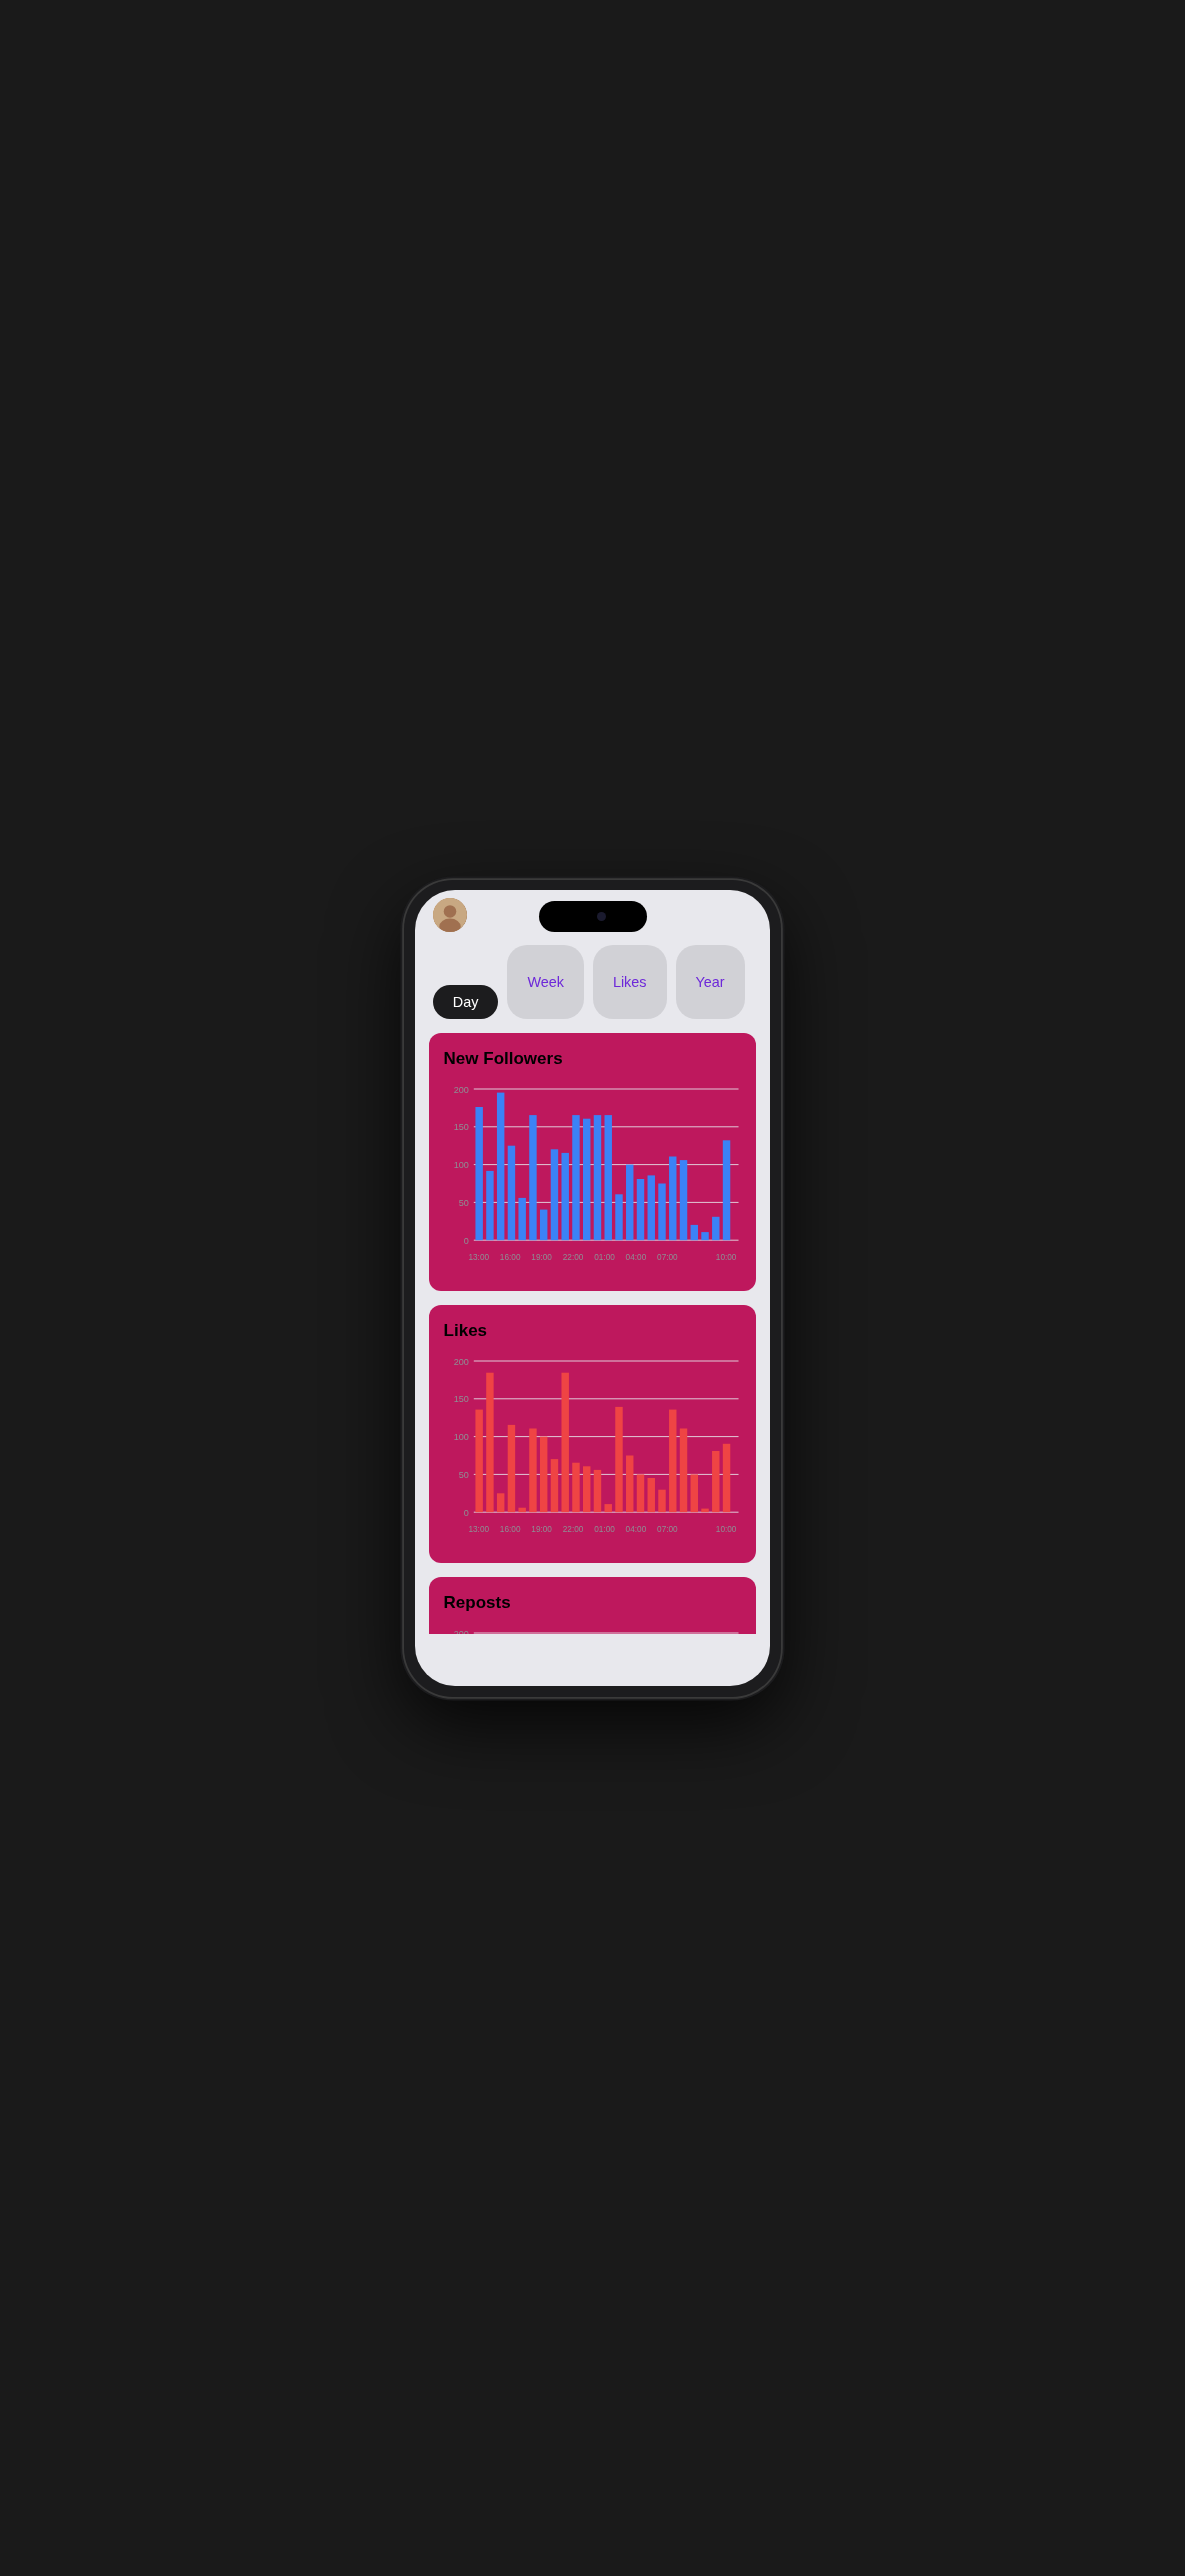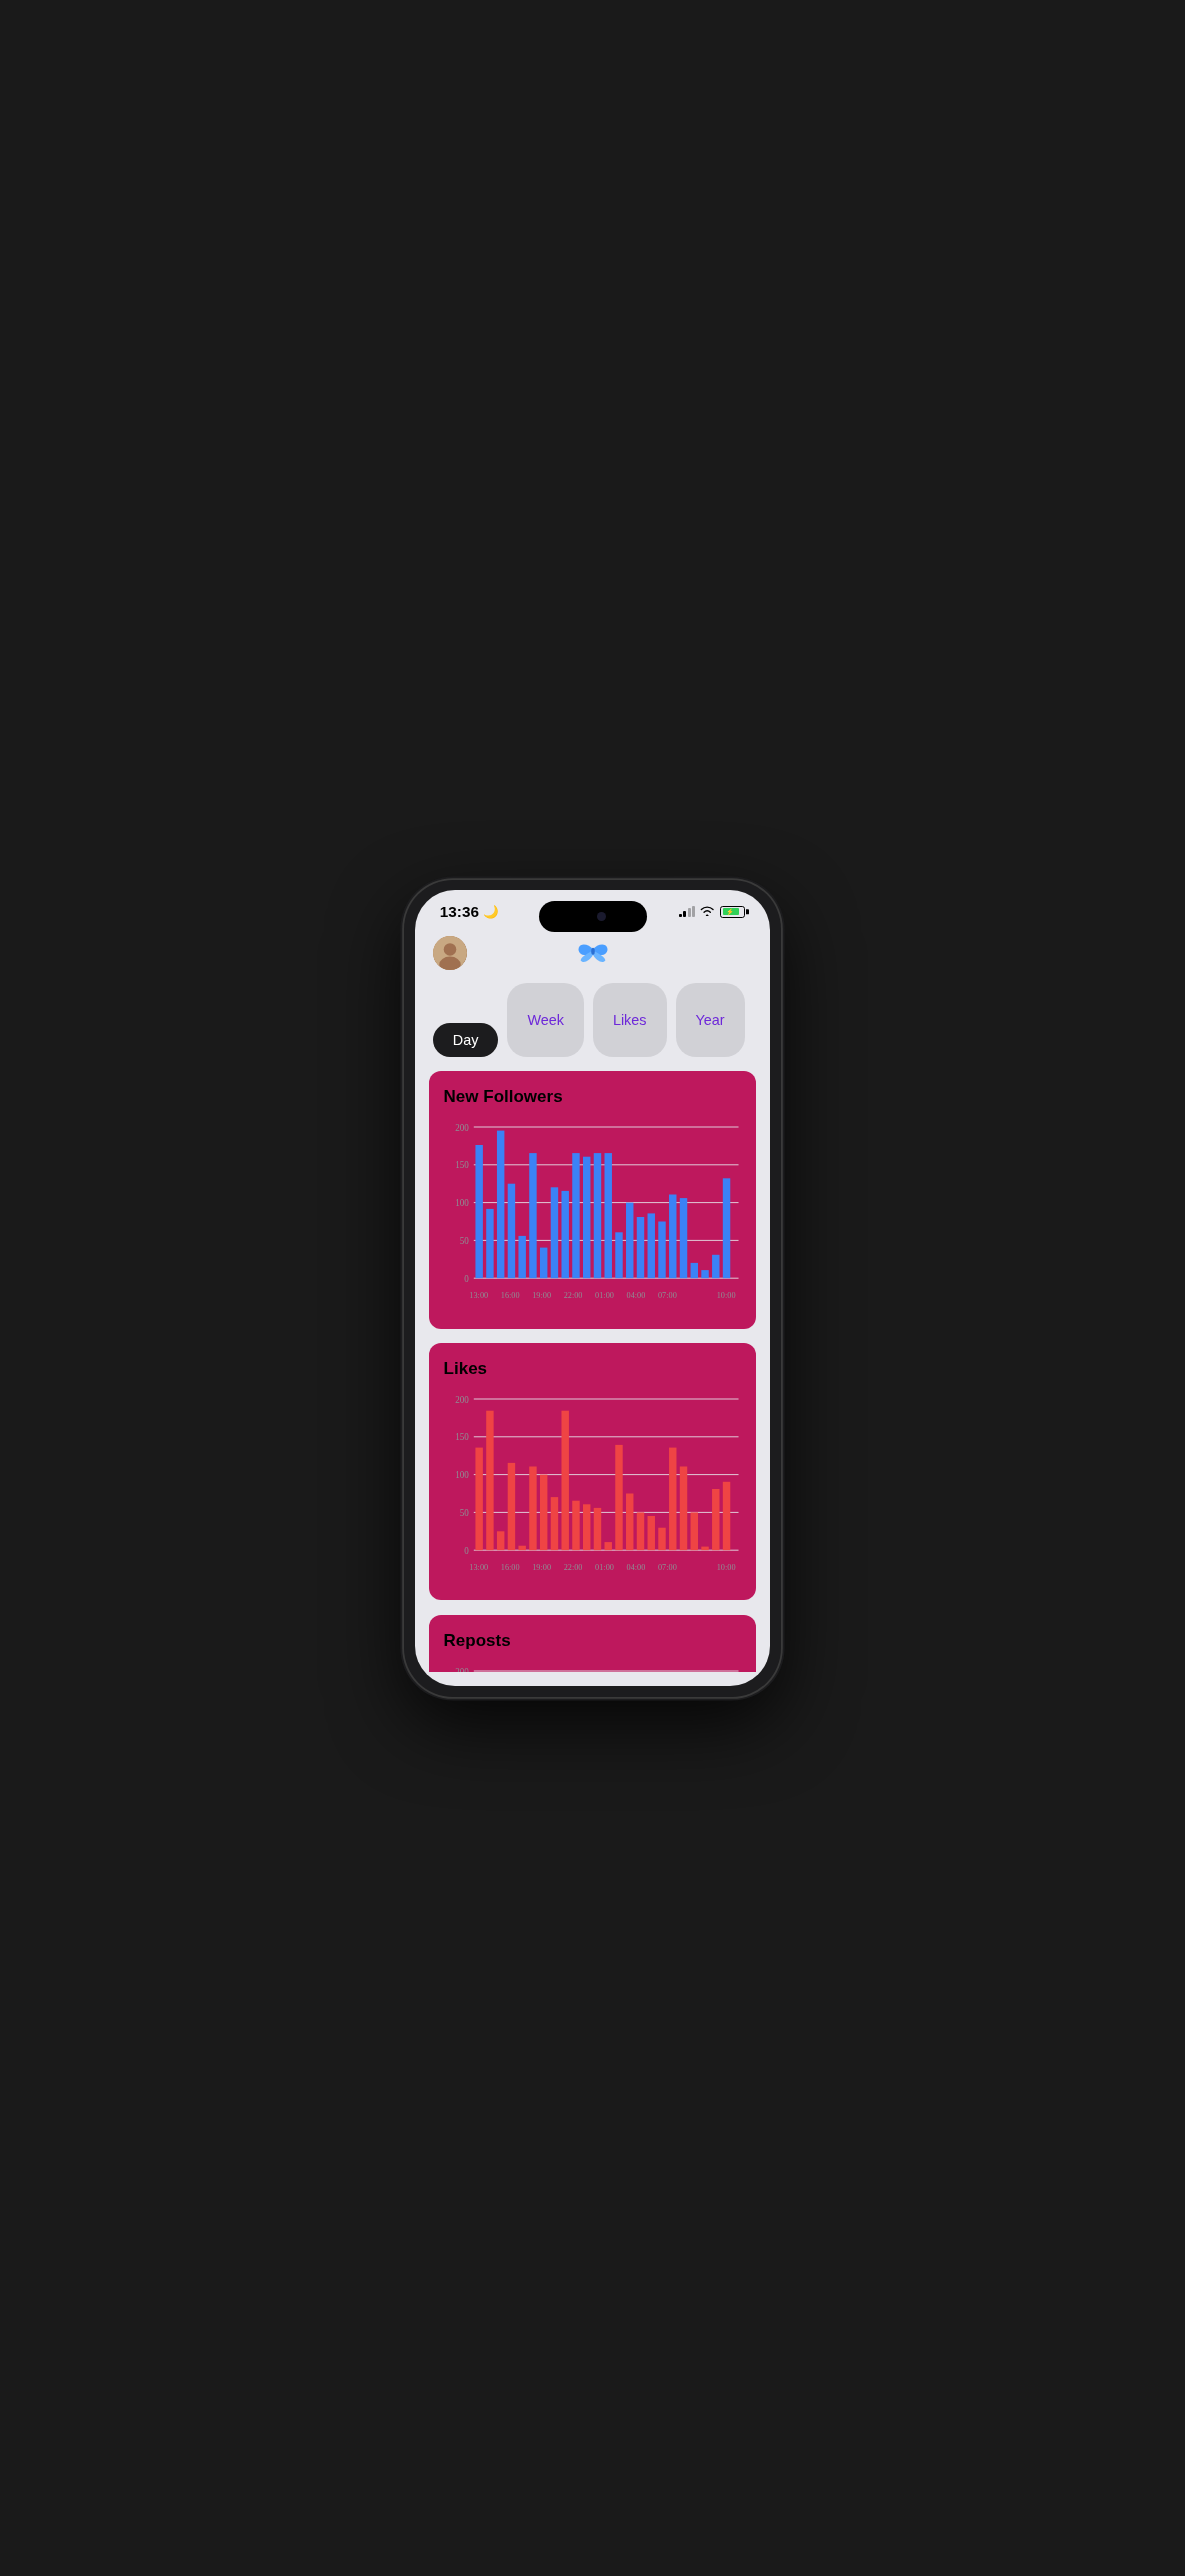--- a/index.html
+++ b/index.html
@@ -234,21 +234,20 @@
     .chart-title {
       font-size: 17px;
       font-weight: 700;
       color: #000;
       margin-bottom: 10.8px;
     }
 
     .chart-area {
       position: relative;
       height: 198px;
-      font-family: Liberation Serif, serif;
     }
 
     .chart-svg {
       width: 100%;
       height: 100%;
     }
 
     .y-label {
       font-size: 11px;
       fill: #8e8e93;
@@ -279,46 +278,20 @@
 </head>
 <body>
 
 <div class="phone-outer">
   <div class="phone-inner">
 
     <div class="dynamic-island">
       <div class="camera-dot"></div>
     </div>
 
-    <div class="status-bar">
-      <div class="status-time">
-        <span>13:36</span>
-        <span class="moon-icon">🌙</span>
-      </div>
-      <div class="status-icons">
-        <div class="signal-bars">
-          <div class="signal-bar" style="height:3.6px"></div>
-          <div class="signal-bar" style="height:6.3px"></div>
-          <div class="signal-bar" style="height:9px; opacity:0.3"></div>
-          <div class="signal-bar" style="height:10.8px; opacity:0.3"></div>
-        </div>
-        <span class="wifi-icon">
-          <svg width="14.4" height="10.8" viewBox="0 0 16 12">
-            <path d="M8 9.5c.8 0 1.5.67 1.5 1.5S8.8 12.5 8 12.5s-1.5-.67-1.5-1.5S7.2 9.5 8 9.5z" fill="#000"></path>
-            <path d="M4.5 7C5.6 5.9 6.7 5.3 8 5.3s2.4.6 3.5 1.7" stroke="#000" stroke-width="1.5" fill="none" stroke-linecap="round"></path>
-            <path d="M1.5 4C3.2 2.3 5.5 1.3 8 1.3s4.8 1 6.5 2.7" stroke="#000" stroke-width="1.5" fill="none" stroke-linecap="round"></path>
-          </svg>
-        </span>
-        <div class="battery-icon">
-          <div class="battery-fill">
-            <span class="battery-bolt">⚡</span>
-          </div>
-        </div>
-      </div>
-    </div>
 
     <div class="app-header">
       <div class="avatar">
         <div class="avatar-img">
           <svg width="34" height="34" viewBox="0 0 38 38">
             <circle cx="19" cy="19" r="19" fill="#c8a882"></circle>
             <circle cx="19" cy="15" r="7" fill="#a07050"></circle>
             <ellipse cx="19" cy="32" rx="12" ry="9" fill="#a07050"></ellipse>
           </svg>
         </div>

